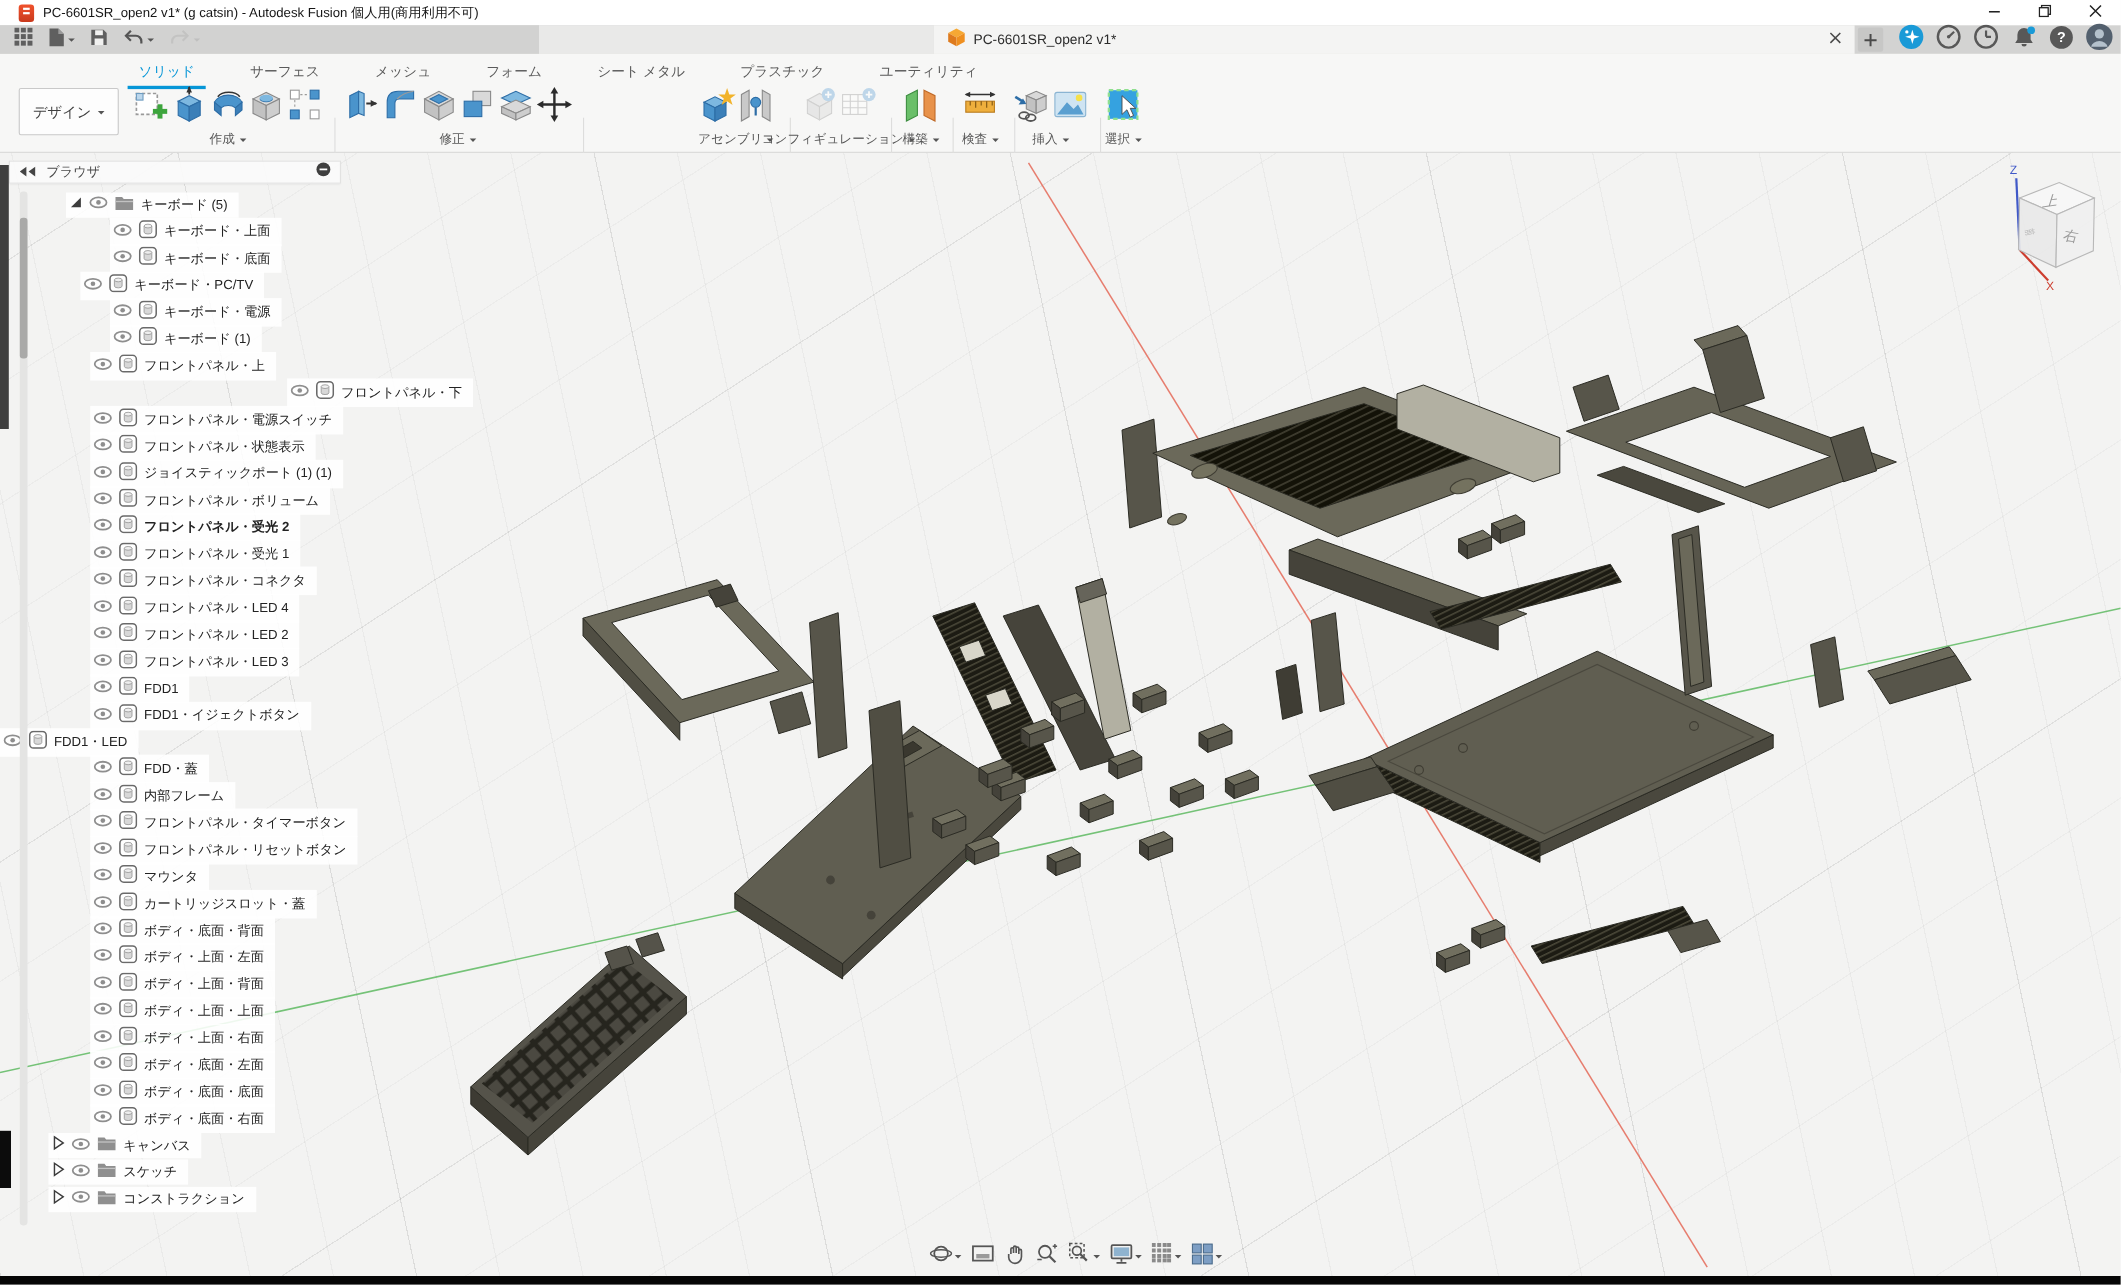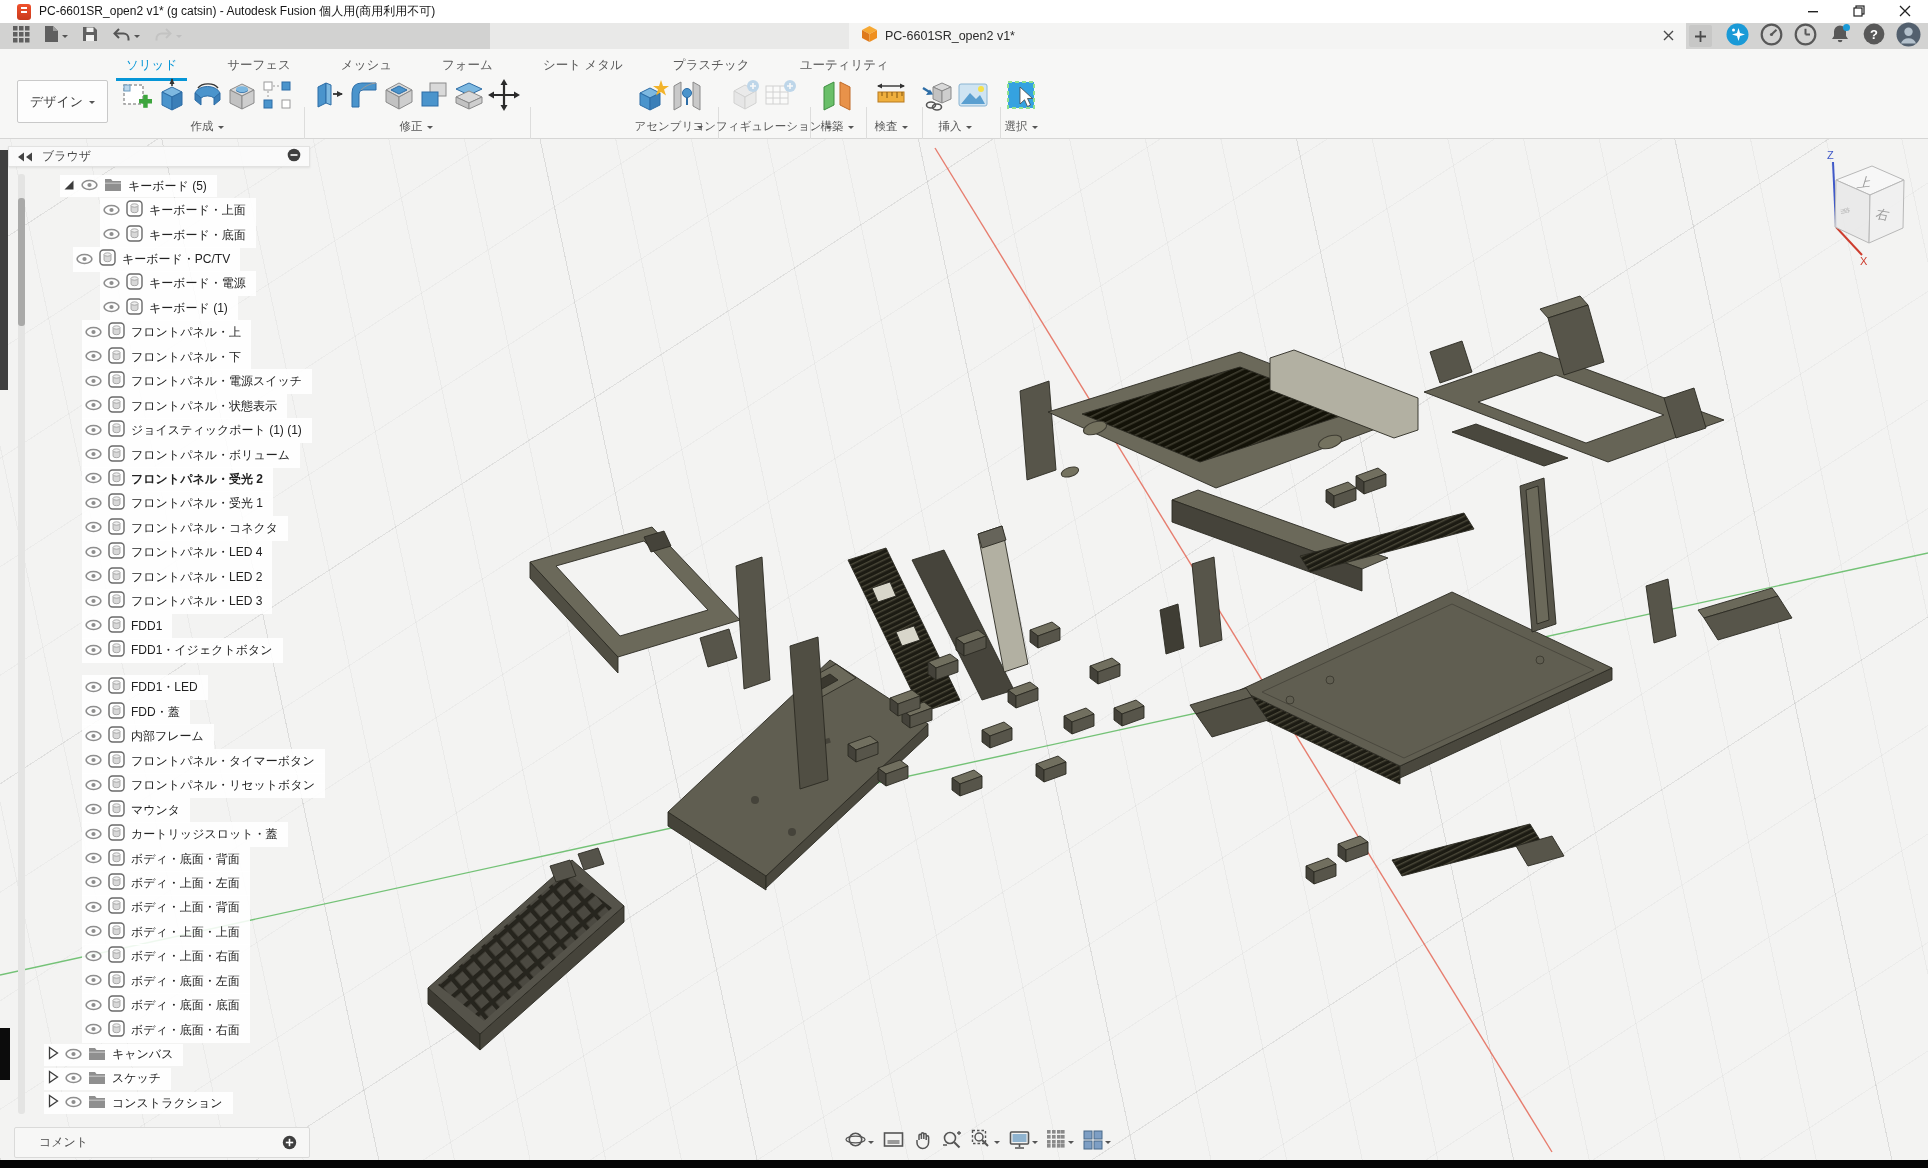--- a/index.html
+++ b/index.html
@@ -674,21 +674,21 @@
               <circle cx="8.5" cy="6" r="2.1" fill="#8e8e8e"></circle>
             </svg></span>
           <span><svg width="17" height="17">
               <rect x="1" y="1" width="15" height="15" rx="3.5" fill="#fff" stroke="#6a6a6a" stroke-width="1.4"></rect>
               <path d="M5 5.5 L5 11 A3.5 1.7 0 0 0 12 11 L12 5.5" fill="#d8d8d8" stroke="#9a9a9a" stroke-width="0.8"></path>
               <ellipse cx="8.5" cy="5.5" rx="3.5" ry="1.7" fill="#efefef" stroke="#9a9a9a" stroke-width="0.8"></ellipse>
             </svg></span>
           <span class="t">フロントパネル・上</span>
         </span>
       </div>
-      <div class="brow" style="padding-left: 82px;">
+      <div class="brow" style="padding-left: 82px; justify-content: flex-end;">
         <span class="pill">
           <span><svg width="17" height="12">
               <ellipse cx="8.5" cy="6" rx="7.4" ry="4.5" fill="none" stroke="#8e8e8e" stroke-width="1.6"></ellipse>
               <circle cx="8.5" cy="6" r="2.1" fill="#8e8e8e"></circle>
             </svg></span>
           <span><svg width="17" height="17">
               <rect x="1" y="1" width="15" height="15" rx="3.5" fill="#fff" stroke="#6a6a6a" stroke-width="1.4"></rect>
               <path d="M5 5.5 L5 11 A3.5 1.7 0 0 0 12 11 L12 5.5" fill="#d8d8d8" stroke="#9a9a9a" stroke-width="0.8"></path>
               <ellipse cx="8.5" cy="5.5" rx="3.5" ry="1.7" fill="#efefef" stroke="#9a9a9a" stroke-width="0.8"></ellipse>
             </svg></span>
@@ -856,21 +856,21 @@
               <circle cx="8.5" cy="6" r="2.1" fill="#8e8e8e"></circle>
             </svg></span>
           <span><svg width="17" height="17">
               <rect x="1" y="1" width="15" height="15" rx="3.5" fill="#fff" stroke="#6a6a6a" stroke-width="1.4"></rect>
               <path d="M5 5.5 L5 11 A3.5 1.7 0 0 0 12 11 L12 5.5" fill="#d8d8d8" stroke="#9a9a9a" stroke-width="0.8"></path>
               <ellipse cx="8.5" cy="5.5" rx="3.5" ry="1.7" fill="#efefef" stroke="#9a9a9a" stroke-width="0.8"></ellipse>
             </svg></span>
           <span class="t">FDD1・イジェクトボタン</span>
         </span>
       </div>
-      <div class="brow" style="padding-left: 82px; margin-top: 13px;">
+      <div class="brow" style="">
         <span class="pill">
           <span><svg width="17" height="12">
               <ellipse cx="8.5" cy="6" rx="7.4" ry="4.5" fill="none" stroke="#8e8e8e" stroke-width="1.6"></ellipse>
               <circle cx="8.5" cy="6" r="2.1" fill="#8e8e8e"></circle>
             </svg></span>
           <span><svg width="17" height="17">
               <rect x="1" y="1" width="15" height="15" rx="3.5" fill="#fff" stroke="#6a6a6a" stroke-width="1.4"></rect>
               <path d="M5 5.5 L5 11 A3.5 1.7 0 0 0 12 11 L12 5.5" fill="#d8d8d8" stroke="#9a9a9a" stroke-width="0.8"></path>
               <ellipse cx="8.5" cy="5.5" rx="3.5" ry="1.7" fill="#efefef" stroke="#9a9a9a" stroke-width="0.8"></ellipse>
             </svg></span>
@@ -1118,30 +1118,20 @@
               <path d="M1 2 h6 l1.5 2 H17 v10 H1 z" fill="#8f8f8f"></path>
               <rect x="1" y="5.6" width="16" height="1.2" fill="#c2c2c2"></rect>
             </svg></span>
           <span class="t">コンストラクション</span>
         </span>
       </div>
     </div>
   <div id="bscroll-track"></div>
   <div id="bscroll-thumb"></div>
 
-  <div id="comment-bar">
-    <span class="lbl">コメント</span>
-    <span class="add">
-        <svg width="15" height="15">
-          <circle cx="7.5" cy="7.5" r="6.7" fill="#3f3f3f"></circle>
-          <rect x="3.8" y="6.7" width="7.4" height="1.6" fill="#fff"></rect>
-          <rect x="6.7" y="3.8" width="1.6" height="7.4" fill="#fff"></rect>
-        </svg>
-      </span>
-  </div>
 
   <div id="navbar">
       <div class="nbtn">
         <span><svg width="21" height="21">
             <circle cx="10.5" cy="10.5" r="6.2" fill="none" stroke="#555" stroke-width="1.6"></circle>
             <ellipse cx="10.5" cy="10.5" rx="9.5" ry="3.4" fill="none" stroke="#555" stroke-width="1.3"></ellipse>
           </svg></span>
         <span class="caret"></span>
       </div>
       <div class="nbtn">

